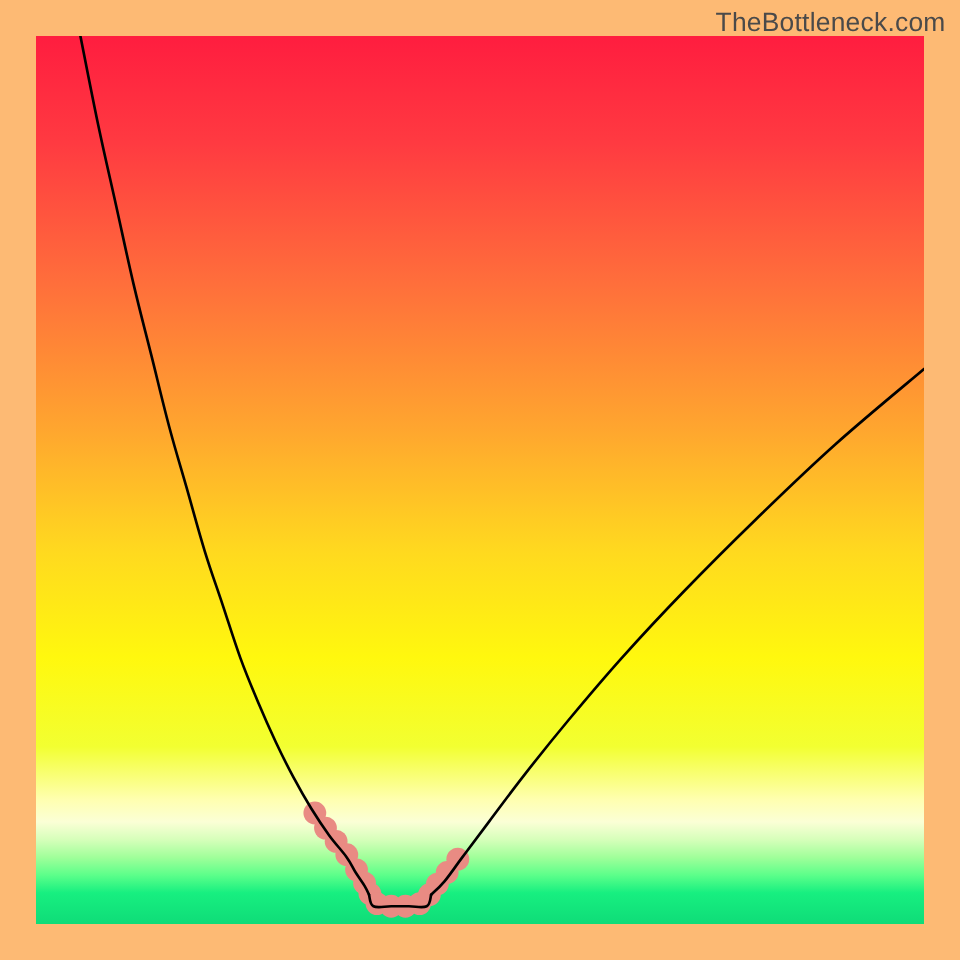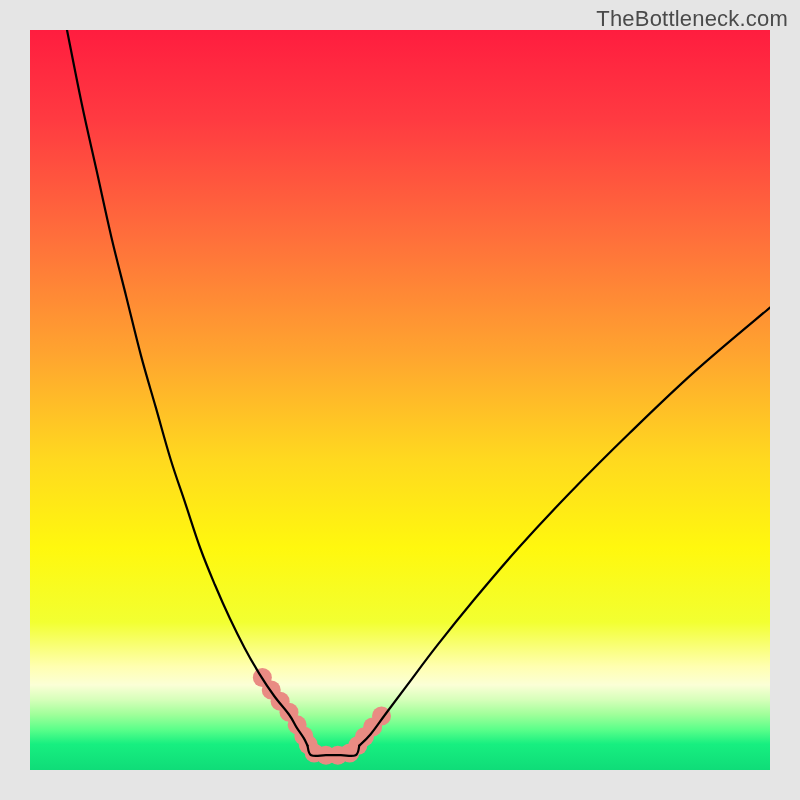--- a/index.html
+++ b/index.html
@@ -1,21 +1,21 @@
 <!DOCTYPE html>
 <html><head>
 <meta charset="utf-8">
 <style>
   * { margin: 0; padding: 0; box-sizing: border-box; }
   html, body { width: 800px; height: 800px; overflow: hidden; background: #000; }
   .frame {
     position: absolute;
     top: 0; left: 0;
     width: 800px; height: 800px;
-    background: #e5e5e5;
+    background: #fdba74;
   }
   .plot {
     position: absolute;
     top: 30px;
     left: 30px;
     width: 740px;
     height: 740px;
     overflow: hidden;
   }
   .gradient {

